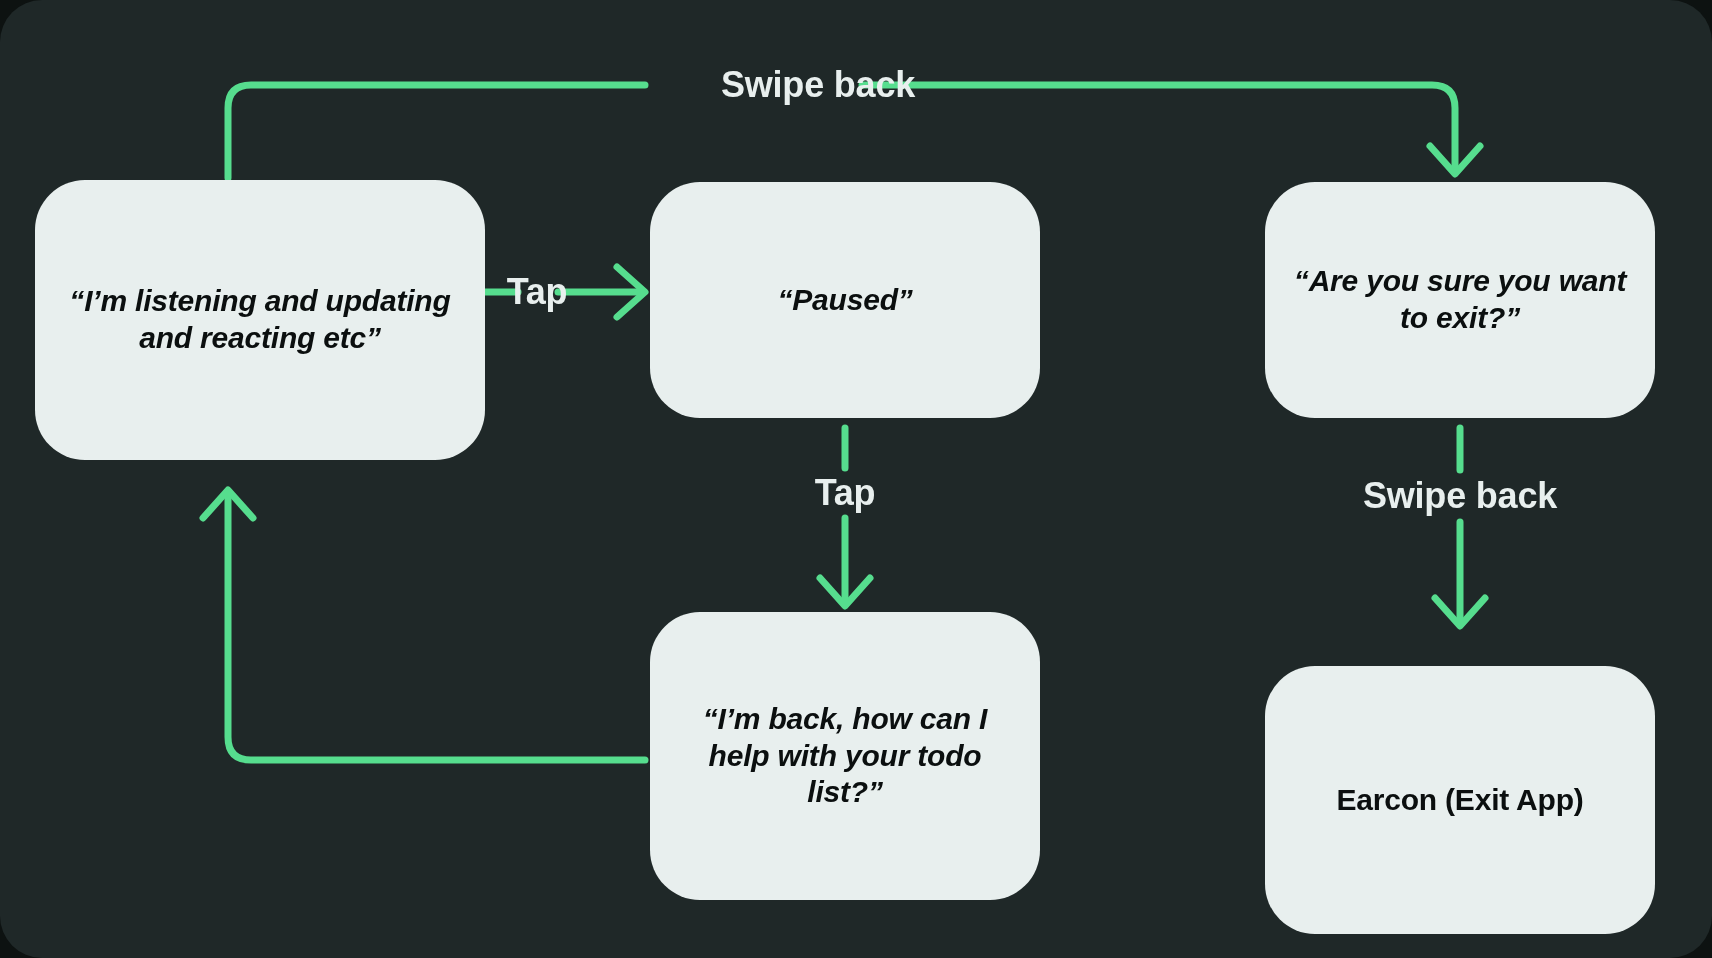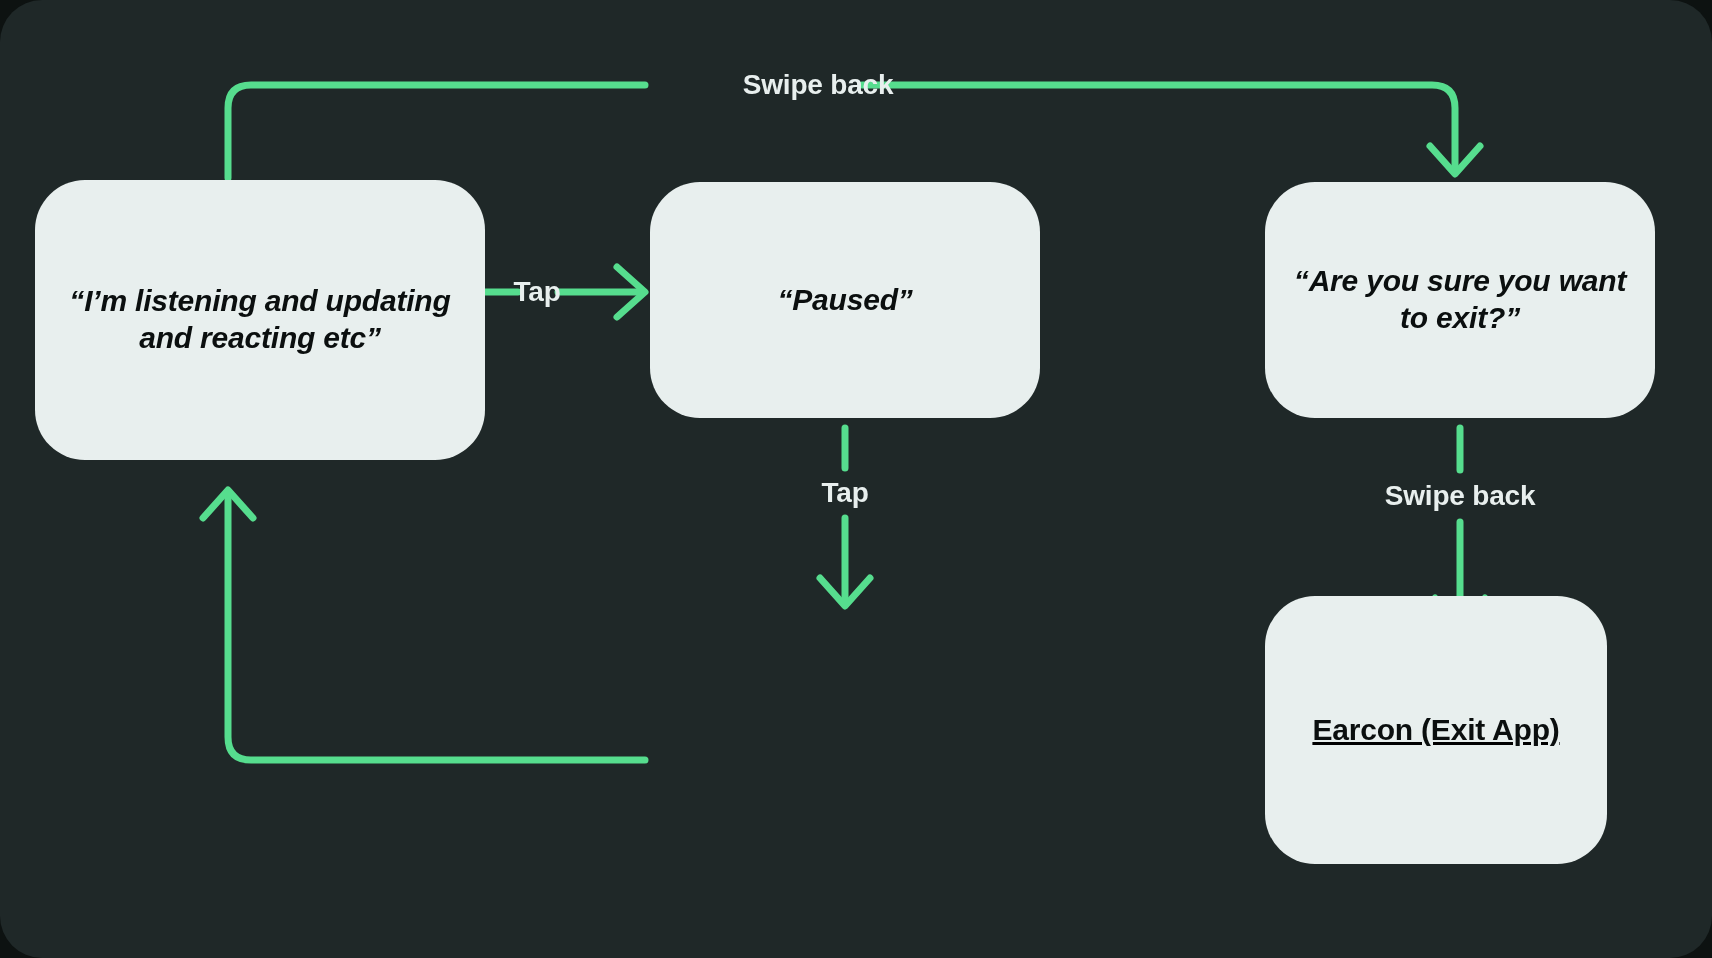--- a/index.html
+++ b/index.html
@@ -48,21 +48,21 @@
     text-align: center;
     letter-spacing: -0.2px;
   }
   .node-label.plain {
     font-style: normal;
   }
   .edge-label {
     position: absolute;
     color: #e8efee;
     font-weight: bold;
-    font-size: 28px;
+    font-size: 36px;
     letter-spacing: -0.2px;
     white-space: nowrap;
     transform: translate(-50%, -50%);
   }
 </style>
 </head>
 <body>
 
 <div id="stage">
 
@@ -97,22 +97,25 @@
   </div>
 
   <div class="node" style="left:1265px; top:182px; width:390px; height:236px;">
     <span class="node-label">“Are you sure you want to exit?”</span>
   </div>
 
   <div class="node" style="left:650px; top:182px; width:390px; height:236px;">
     <span class="node-label">“Paused”</span>
   </div>
 
+  <div class="node" style="left:650px; top:612px; width:390px; height:288px;">
+    <span class="node-label">“I’m back, how can I help with your todo list?”</span>
+  </div>
 
-  <div class="node" style="left:1265px; top:596px; width:342px; height:268px;text-decoration:underline;">
+  <div class="node" style="left:1265px; top:666px; width:390px; height:268px;">
     <span class="node-label plain">Earcon (Exit App)</span>
   </div>
 
   <div class="edge-label" style="left:818px; top:85px;">Swipe back</div>
 
   <div class="edge-label" style="left:537px; top:292px;">Tap</div>
 
   <div class="edge-label" style="left:845px; top:493px;">Tap</div>
 
   <div class="edge-label" style="left:1460px; top:496px;">Swipe back</div>

